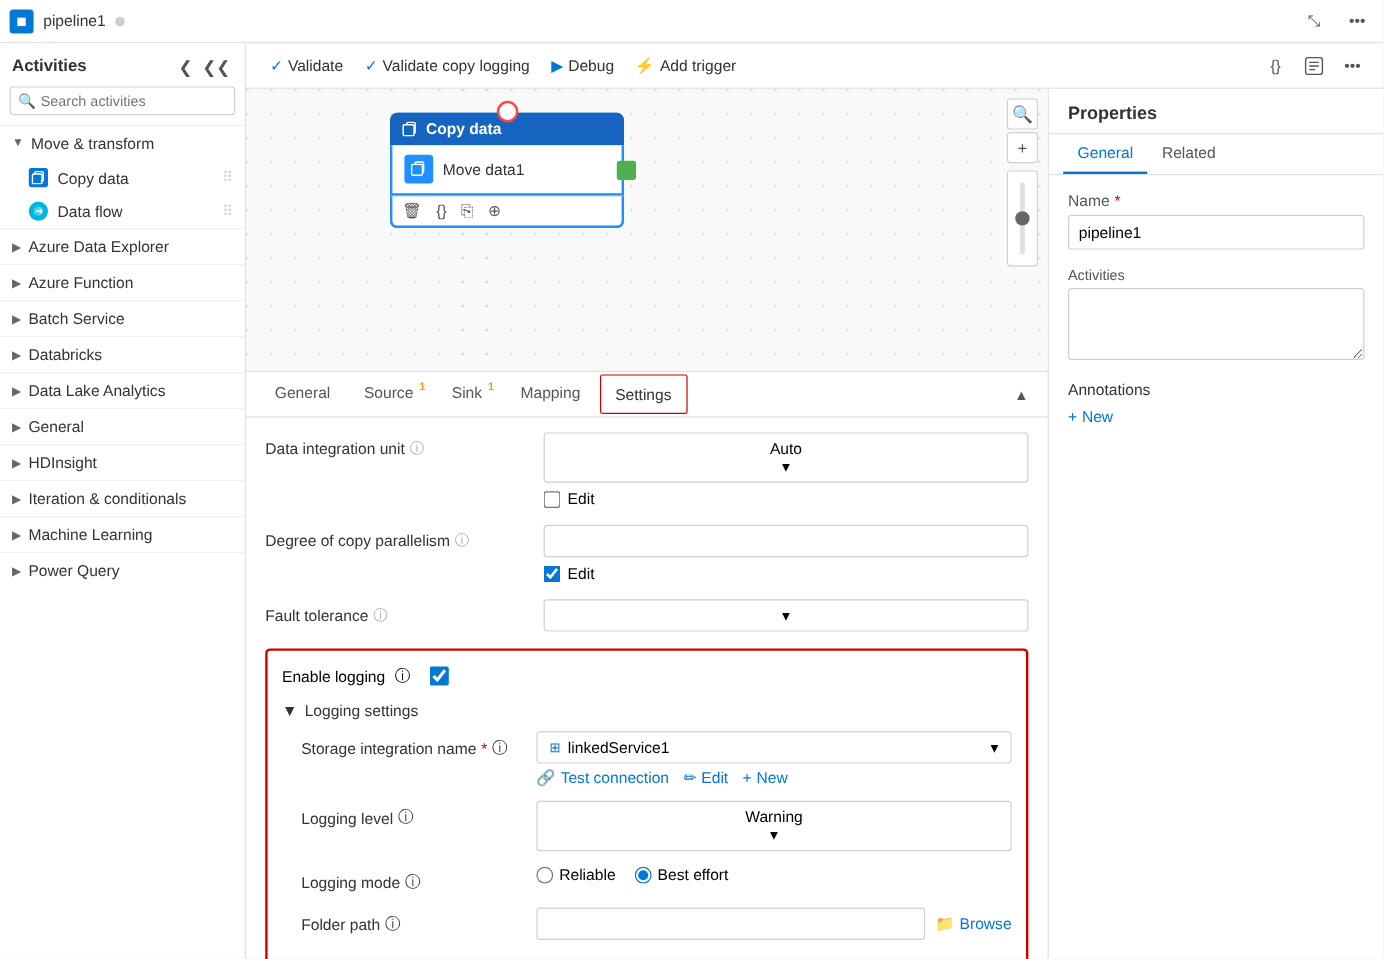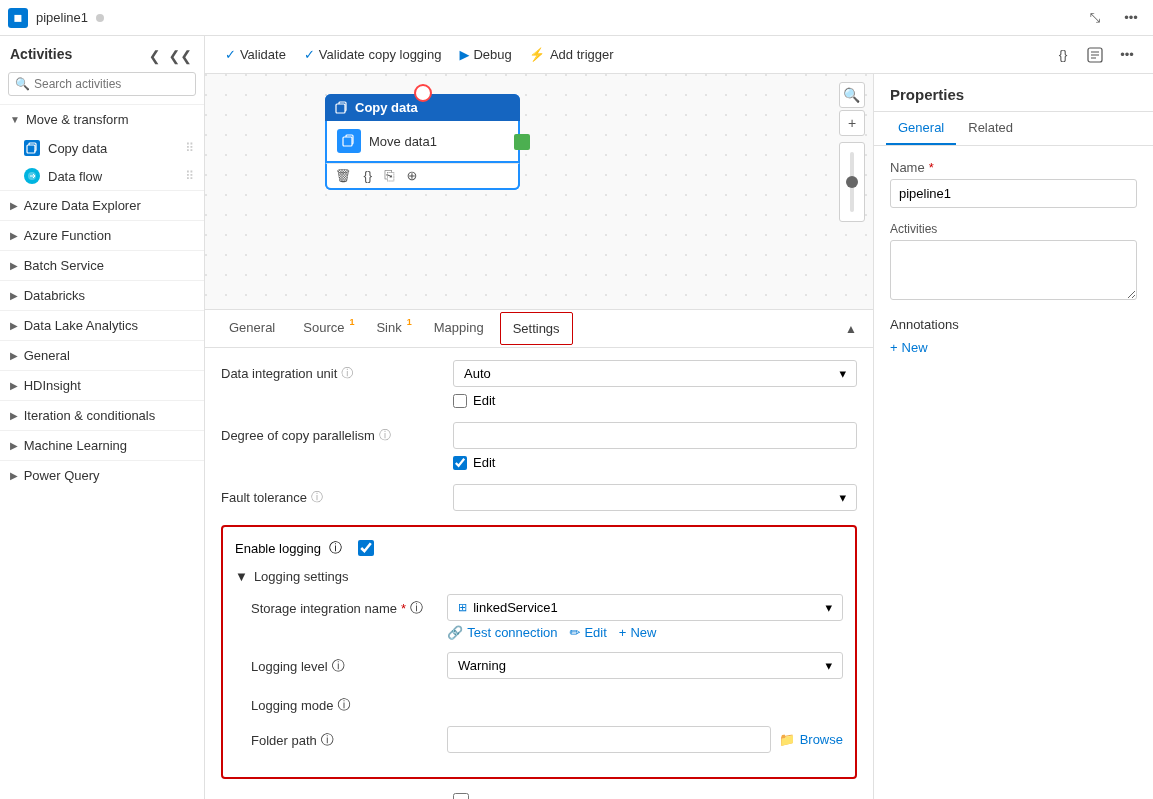--- a/index.html
+++ b/index.html
@@ -281,20 +281,21 @@
     .select-input {
       border: 1px solid #d0d0d0;
       border-radius: 3px;
       padding: 5px 10px;
       display: flex;
       align-items: center;
       justify-content: space-between;
       cursor: pointer;
       background: #fff;
       min-width: 240px;
+      flex-direction: column;
     }
     .text-input {
       border: 1px solid #d0d0d0;
       border-radius: 3px;
       padding: 5px 10px;
       background: #fff;
       min-width: 240px;
       outline: none;
     }
     .checkbox-row { display: flex; align-items: center; gap: 6px; margin-top: 2px; }
@@ -745,20 +746,32 @@
                       <span>▾</span>
                     </div>
                   </div>
                 </div>
 
                 <div class="sub-form-row">
                   <div class="sub-form-label">
                     <span>Logging mode</span>
                     <span class="info-icon">ⓘ</span>
                   </div>
+                  <div class="sub-form-control">
+                    <div class="radio-group">
+                      <label class="radio-item">
+                        <input type="radio" name="logging_mode" style="">
+                        <span>Reliable</span>
+                      </label>
+                      <label class="radio-item">
+                        <input type="radio" name="logging_mode" checked="" style="">
+                        <span>Best effort</span>
+                      </label>
+                    </div>
+                  </div>
                 </div>
 
                 <div class="sub-form-row">
                   <div class="sub-form-label">
                     <span>Folder path</span>
                     <span class="info-icon">ⓘ</span>
                   </div>
                   <div class="sub-form-control">
                     <div class="folder-path-row">
                       <input type="text" class="folder-path-input" style="">

